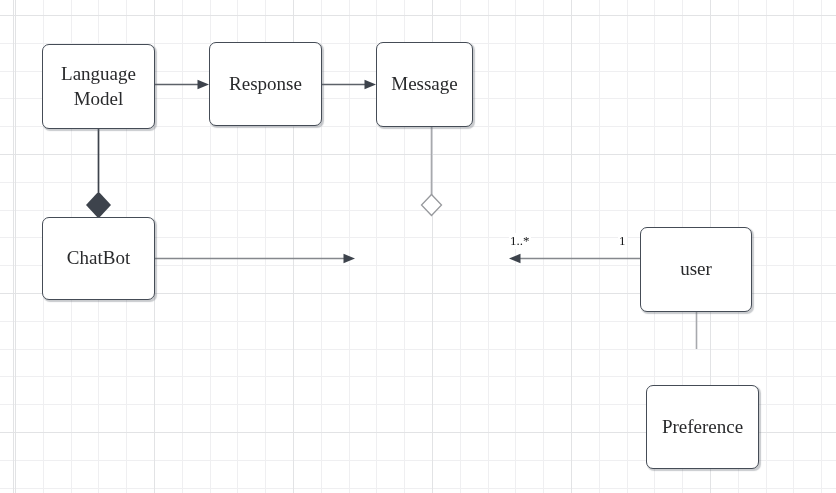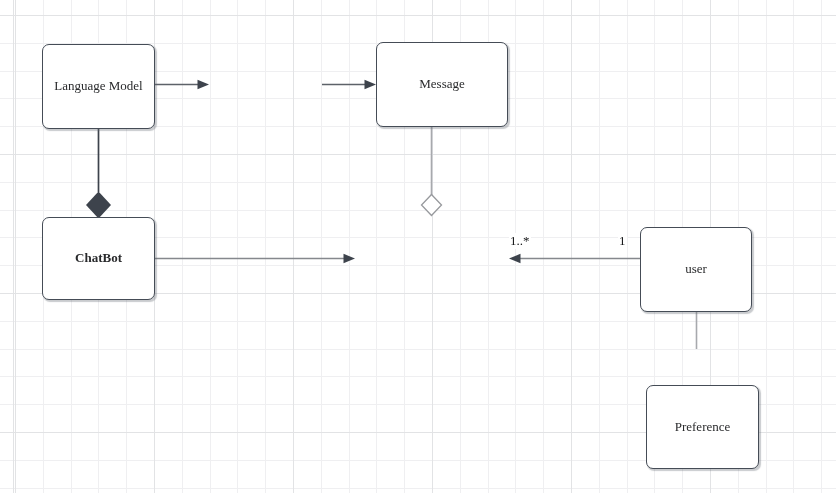--- a/index.html
+++ b/index.html
@@ -26,29 +26,29 @@
     position: absolute;
     box-sizing: border-box;
     background: #ffffff;
     border: 1.5px solid #454c56;
     border-radius: 7px;
     box-shadow: 1.5px 1.5px 1px rgba(100,105,115,0.35);
     display: flex;
     align-items: center;
     justify-content: center;
     text-align: center;
-    font-size: 13px;
+    font-size: 19px;
     line-height: 1.3;
     color: #292a2c;
     padding: 4px 8px;
   }
   .node-language-model { left: 42px;  top: 44px;  width: 113px; height: 85px; }
   .node-response       { left: 209px; top: 42px;  width: 113px; height: 84px; }
-  .node-message        { left: 376px; top: 42px;  width: 132px; height: 85px; }
-  .node-chatbot        { left: 42px;  top: 217px; width: 113px; height: 83px; font-weight: bold; }
+  .node-message        { left: 376px; top: 42px;  width: 97px; height: 85px; }
+  .node-chatbot        { left: 42px;  top: 217px; width: 113px; height: 83px; }
   .node-usersession    { left: 355px; top: 216px; width: 153px; height: 85px; }
   .node-user           { left: 640px; top: 216px; width: 112px; height: 85px; margin-top: 11px; }
   .node-preference     { left: 646px; top: 349px; width: 113px; height: 84px; margin-top: 36px; }
   .edge-label {
     position: absolute;
     font-size: 13px;
     color: #17181a;
     background: #ffffff;
     padding: 0 1px;
     white-space: nowrap;
@@ -97,20 +97,23 @@
       <path d="M696.5,301 L696.5,349" stroke="#a7a9ad" stroke-width="1.6" fill="none"></path>
     </g>
   </svg>
 
   <div class="edge-label label-target-mult">1..*</div>
   <div class="edge-label label-source-mult">1</div>
 
   <div class="node node-language-model">
     <span>Language Model</span>
   </div>
+  <div class="node node-response">
+    <span>Response</span>
+  </div>
   <div class="node node-message">
     <span>Message</span>
   </div>
   <div class="node node-chatbot">
     <span>ChatBot</span>
   </div>
   <div class="node node-user">
     <span>user</span>
   </div>
   <div class="node node-preference">

